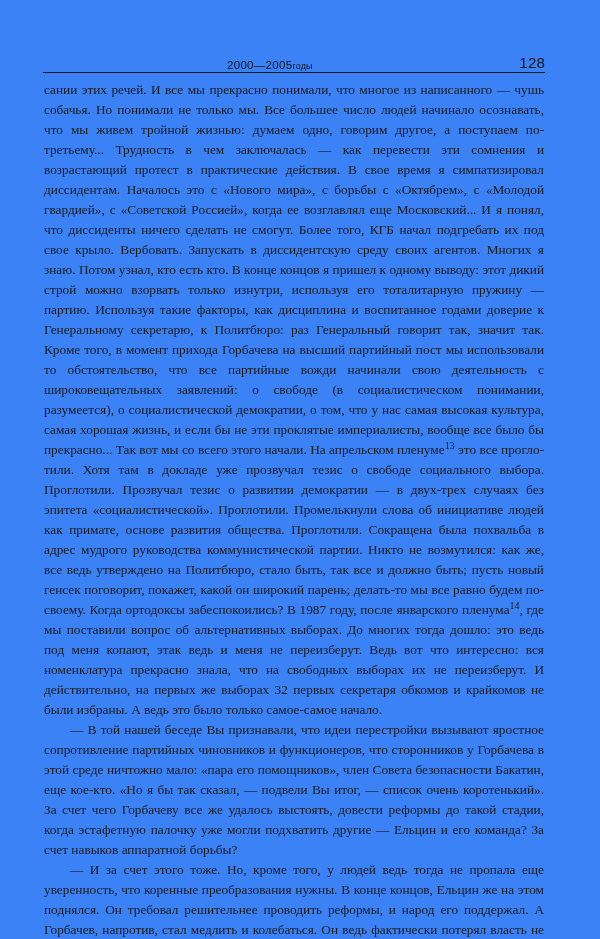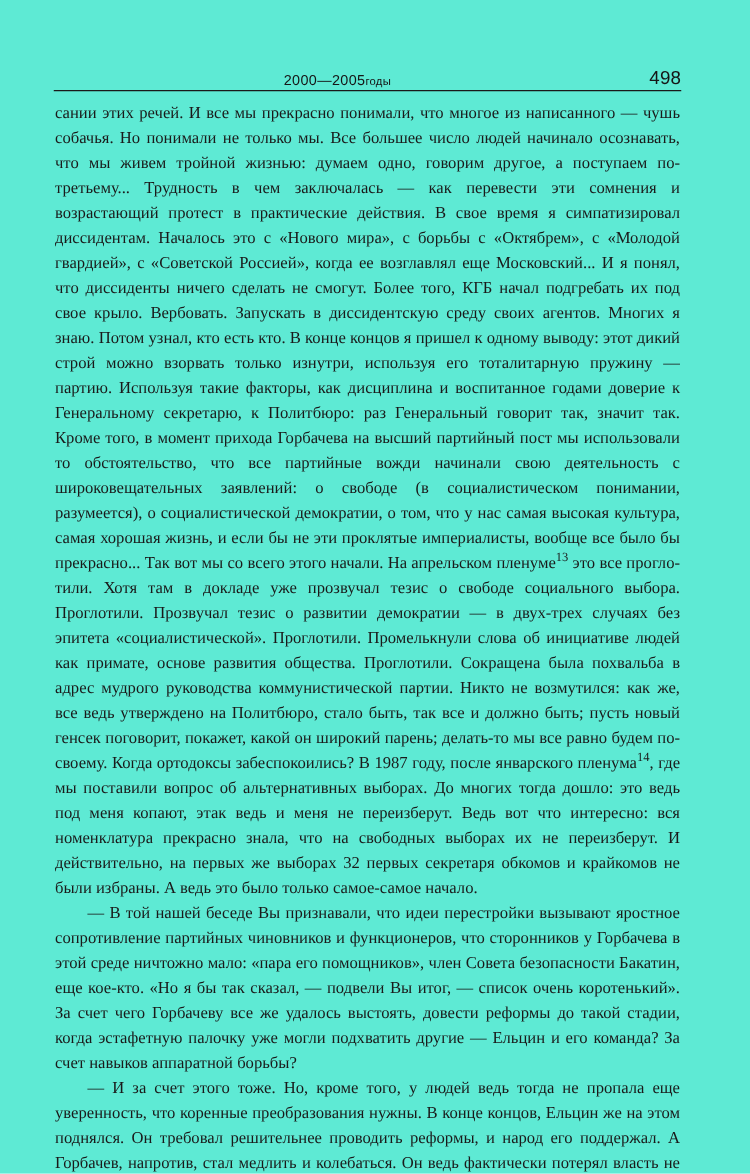--- a/index.html
+++ b/index.html
@@ -4,21 +4,21 @@
 <style>
   html, body {
     margin: 0;
     padding: 0;
     background: #ffffff;
   }
   .page {
     position: relative;
     width: 600px;
     height: 939px;
-    background: #5eead4;
+    background: #3b82f6;
     overflow: hidden;
     font-family: "Liberation Serif", "DejaVu Serif", serif;
     color: #1a1a1a;
   }
 
   
   .running-head {
     position: absolute;
     left: 43px;
     top: 49px;
@@ -87,21 +87,21 @@
     vertical-align: 0.52em;
   }
 </style>
 </head>
 <body>
 
 <div class="page">
 
   <div class="running-head">
     <div class="rh-title"><span class="rh-years">2000—2005</span><span class="rh-word">годы</span></div>
-    <div class="rh-folio">498</div>
+    <div class="rh-folio">128</div>
   </div>
 
   <div class="head-rule"></div>
 
   <div class="textblock">
     <p class="para">сании этих речей. И все мы прекрасно понимали, что многое из написанно­го — чушь собачья. Но понимали не только мы. Все большее число людей начинало осознавать, что мы живем тройной жизнью: думаем одно, говорим другое, а поступаем по-третьему... Трудность в чем заключалась — как пере­вести эти сомнения и возрастающий протест в практические действия. В свое время я симпатизировал диссидентам. Началось это с «Нового мира», с борь­бы с «Октябрем», с «Молодой гвардией», с «Советской Россией», когда ее возглавлял еще Московский... И я понял, что диссиденты ничего сделать не смогут. Более того, КГБ начал подгребать их под свое крыло. Вербовать. Запускать в диссидентскую среду своих агентов. Многих я знаю. Потом узнал, кто есть кто. В конце концов я пришел к одному выводу: этот дикий строй можно взорвать только изнутри, используя его тоталитарную пружину — партию. Используя такие факторы, как дисциплина и воспитанное годами доверие к Генеральному секретарю, к Политбюро: раз Генеральный говорит так, значит так. Кроме того, в момент прихода Горбачева на высший пар­тийный пост мы использовали то обстоятельство, что все партийные вожди начинали свою деятельность с широковещательных заявлений: о свободе (в социалистическом понимании, разумеется), о социалистической демок­ратии, о том, что у нас самая высокая культура, самая хорошая жизнь, и если бы не эти проклятые империалисты, вообще все было бы прекрасно... Так вот мы со всего этого начали. На апрельском пленуме<sup class="fn">13</sup> это все прогло­тили. Хотя там в докладе уже прозвучал тезис о свободе социального выбо­ра. Проглотили. Прозвучал тезис о развитии демократии — в двух-трех слу­чаях без эпитета «социалистической». Проглотили. Промелькнули слова об инициативе людей как примате, основе развития общества. Проглотили. Сокращена была похвальба в адрес мудрого руководства коммунистической партии. Никто не возмутился: как же, все ведь утверждено на Политбюро, стало быть, так все и должно быть; пусть новый генсек поговорит, покажет, какой он широкий парень; делать-то мы все равно будем по-своему. Когда ортодоксы забеспокоились? В 1987 году, после январского пленума<sup class="fn">14</sup>, где мы поставили вопрос об альтернативных выборах. До многих тогда дошло: это ведь под меня копают, этак ведь и меня не переизберут. Ведь вот что интересно: вся номенклатура прекрасно знала, что на свободных выборах их не переизберут. И действительно, на первых же выборах 32 первых секрета­ря обкомов и крайкомов не были избраны. А ведь это было только самое-самое начало.</p>
     <p class="para italic indent">— В той нашей беседе Вы признавали, что идеи перестройки вызывают яростное сопротивление партийных чиновников и функционеров, что сторон­ников у Горбачева в этой среде ничтожно мало: «пара его помощников», член Совета безопасности Бакатин, еще кое-кто. «Но я бы так сказал, — подвели Вы итог, — список очень коротенький». За счет чего Горбачеву все же удалось выстоять, довести реформы до такой стадии, когда эстафетную палочку уже могли подхватить другие — Ельцин и его команда? За счет навыков аппарат­ной борьбы?</p>
     <p class="para indent">— И за счет этого тоже. Но, кроме того, у людей ведь тогда не пропала еще уверенность, что коренные преобразования нужны. В конце концов, Ельцин же на этом поднялся. Он требовал решительнее проводить рефор­мы, и народ его поддержал. А Горбачев, напротив, стал медлить и колебать­ся. Он ведь фактически потерял власть не в 1991-м, а в 1990 году. Когда завалили программу «500 дней», он выступил перед депутатами с очень сла-</p>
   </div>
 

